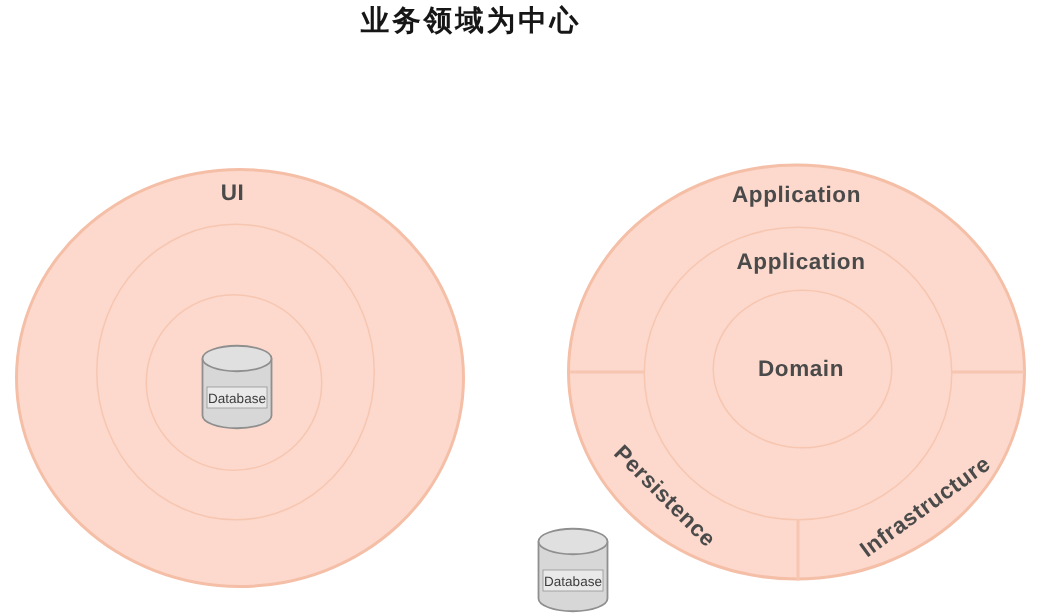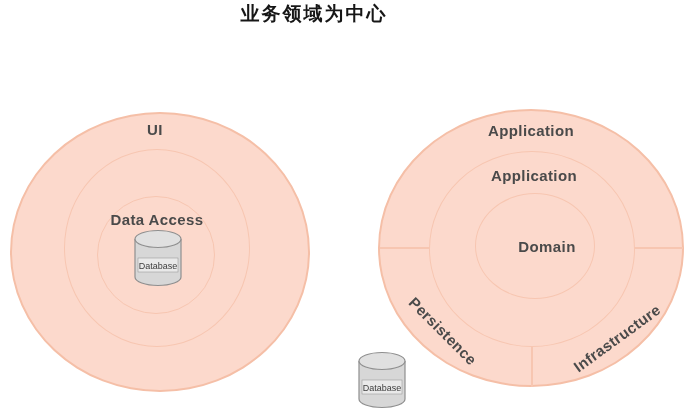--- a/index.html
+++ b/index.html
@@ -66,21 +66,21 @@
     font-weight:700;
     letter-spacing:0.4px;
     color:var(--label-color);
     white-space:nowrap;
   }
   .lbl-ui{left:155px;top:129px;}
   .lbl-business-logic{left:158px;top:175px;}
   .lbl-data-access{left:157px;top:219px;}
   .lbl-presentation{left:531px;top:130px;}
   .lbl-application{left:534px;top:175px;}
-  .lbl-domain{left:547px;top:246px;}
+  .lbl-domain{left:534px;top:246px;}
   .lbl-persistence{left:443px;top:331px;transform:translate(-50%,-50%) rotate(45deg);}
   .lbl-infrastructure{left:617px;top:338px;transform:translate(-50%,-50%) rotate(-36deg);}
   
   .cyl{position:absolute;}
   .cyl-left{left:133px;top:229px;}
   .cyl-right{left:357px;top:351px;}
   .cyl-body{fill:var(--cylinder-fill);stroke:var(--cylinder-stroke);stroke-width:1.2;}
   .cyl-top{fill:var(--cylinder-top-fill);stroke:var(--cylinder-stroke);stroke-width:1.2;}
   .cyl-label-bg{fill:var(--cylinder-label-bg);stroke:var(--cylinder-stroke);stroke-width:0.5;}
   .cyl-text{fill:#3d3d3d;font-size:9px;font-weight:400;font-family:"Liberation Sans","DejaVu Sans",sans-serif;}
@@ -89,21 +89,20 @@
 <body>
 
 <div class="stage">
 
   <div class="zh zh-top">业务领域为中心</div>
 
   <div class="circle left-outer"></div>
   <div class="ring left-middle"></div>
   <div class="ring left-inner"></div>
   <div class="layer-label lbl-ui">UI</div>
-  <div class="layer-label lbl-data-access">Data Access</div>
   <svg class="cyl cyl-left" width="50" height="58" viewBox="0 0 50 58">
     <path class="cyl-body" d="M2,10 V48 a23,8.5 0 0 0 46,0 V10"></path>
     <ellipse class="cyl-top" cx="25" cy="10" rx="23" ry="8.5"></ellipse>
     <rect class="cyl-label-bg" x="5" y="29" width="40" height="14"></rect>
     <text class="cyl-text" x="25" y="39.5" text-anchor="middle">Database</text>
   </svg>
 
   <div class="circle right-outer"></div>
   <div class="ring right-middle"></div>
   <div class="ring right-inner"></div>

